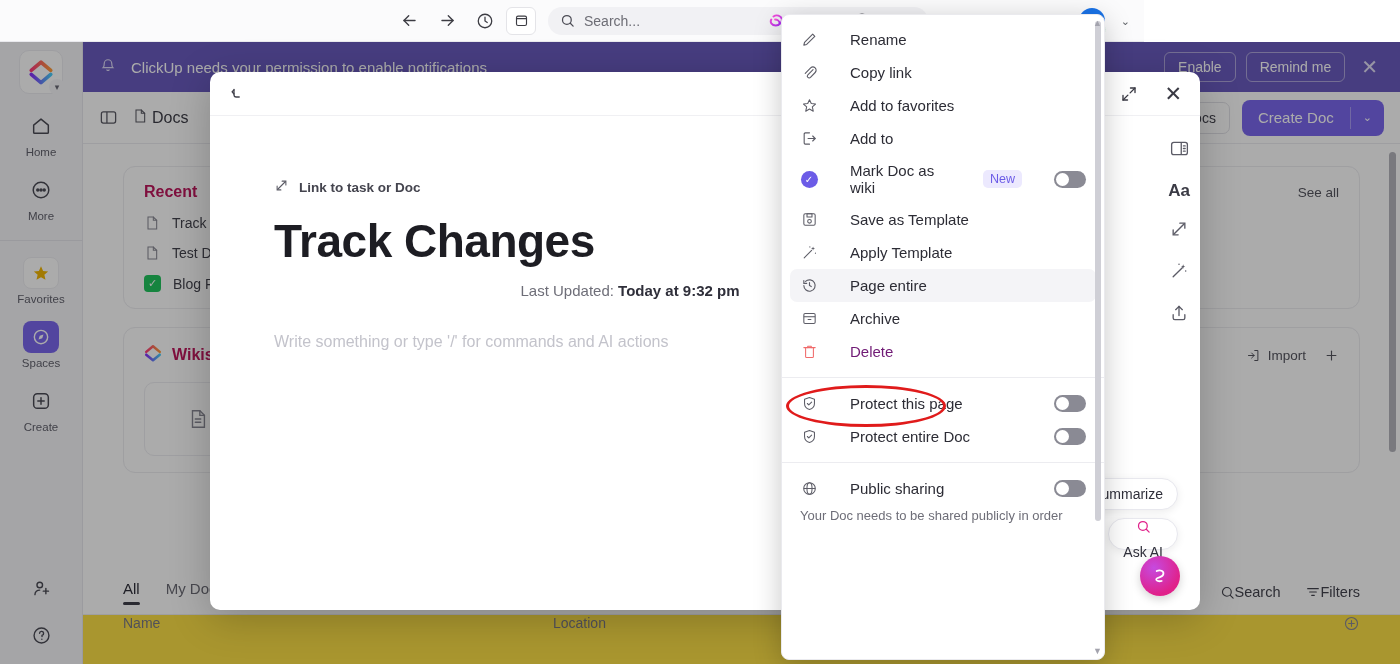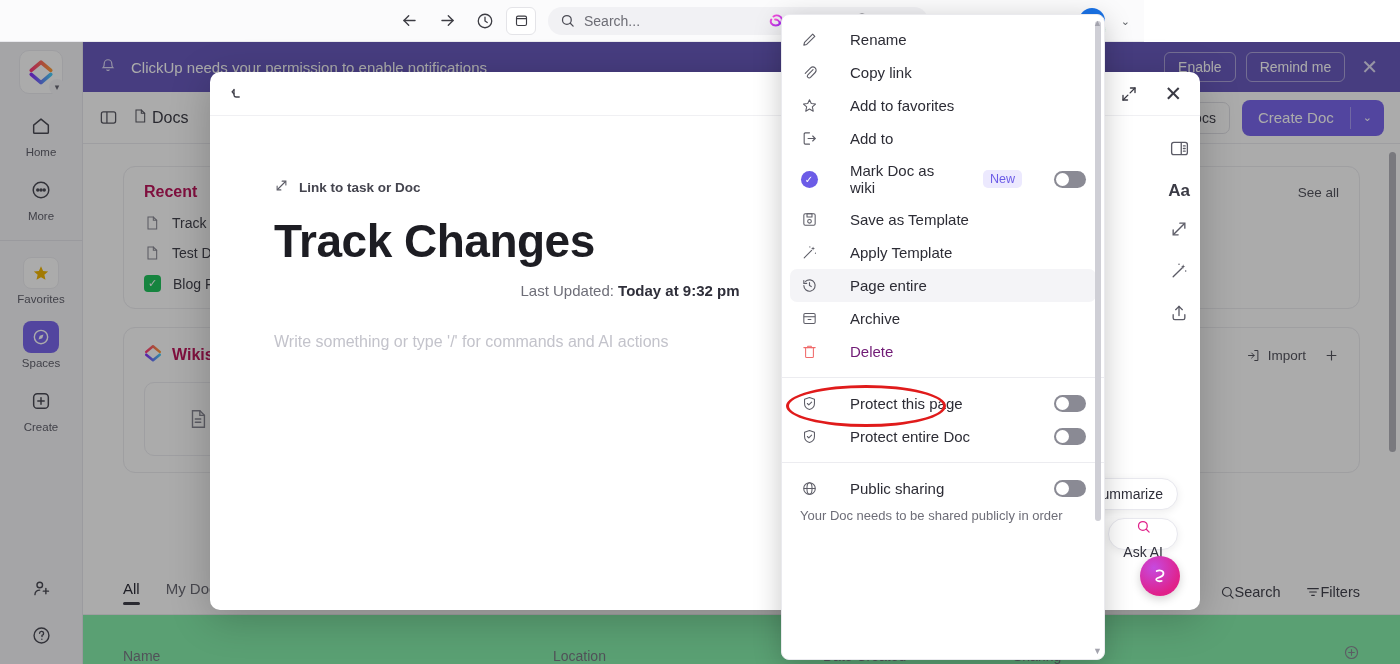--- a/index.html
+++ b/index.html
@@ -158,22 +158,22 @@
   .btab { font-size:15px; color:#6c6c76; cursor:pointer; position:relative; padding-bottom:8px;}
   .btab.active { color:#2f2f3a; }
   .btab.active::after {
     content:''; position:absolute; left:0; bottom:0; width:100%; height:2.5px;
     background:#3f3f4a; border-radius:2px;
   }
   .bottom-right { margin-left:auto; display:flex; align-items:center; gap:24px; font-size:14.5px; color:#44444e; }
   .bottom-right span { display:flex; align-items:center; gap:0; cursor:pointer;}
   .table-head {
     position:absolute; left:83px; bottom:0; width:1317px; height:50px;
-    border-top:1px solid #ededf1; display:flex; align-items:flex-end; padding: 0 40px;
-    font-size:14px; color:#7a7a85; background:#86efac;
+    border-top:1px solid #ededf1; display:flex; align-items:flex-start; padding: 0 40px;
+    font-size:14px; color:#7a7a85; background:#fde047;
   }
   .th-name { width: 430px; }
   .th-loc { width: 270px; }
   .th-d { width: 190px; }
   .th-share { width: 230px; }
   .th-plus { margin-left: auto; color:#8a8a95; cursor:pointer; }
 
   
   .app-scroll {
     position:absolute; right: 4px; top: 110px; width: 7px; height: 300px;

